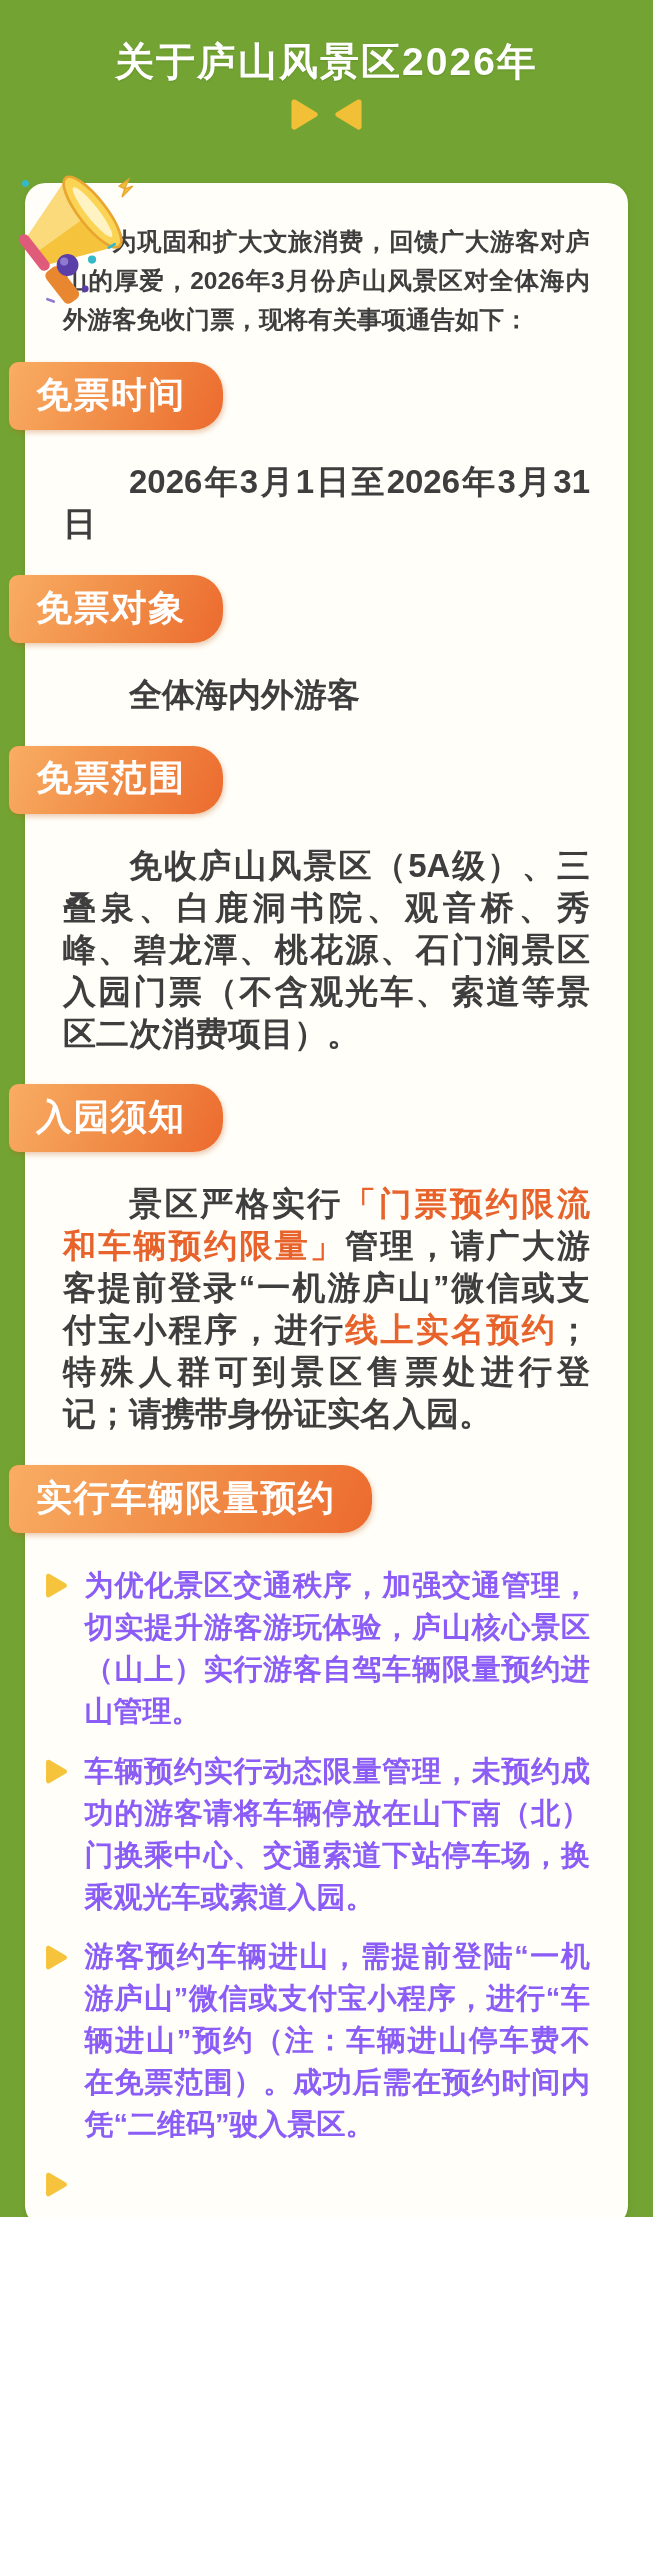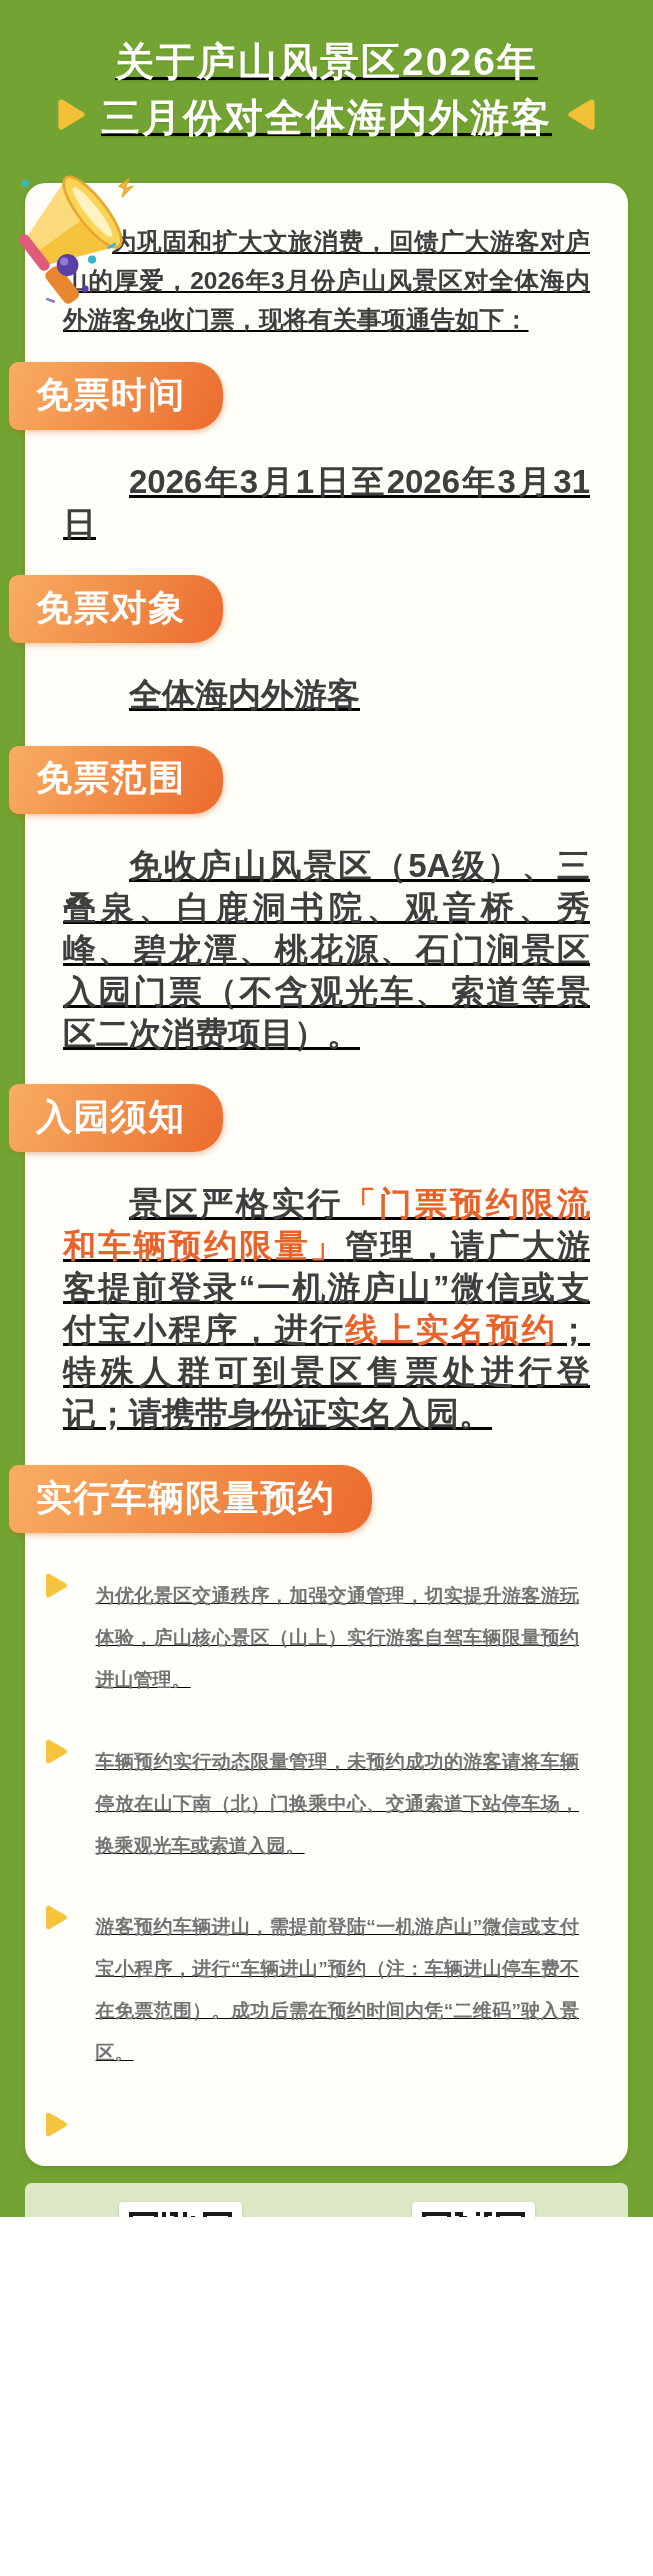--- a/index.html
+++ b/index.html
@@ -6,21 +6,20 @@
   body{
     width:653px;
     font-family:"Liberation Sans","DejaVu Sans",sans-serif;
     -webkit-font-smoothing:antialiased;
   }
   .page{
     position:relative;
     width:653px;height:2217px;
     background:var(--bg-green,#73a433);
     overflow:hidden;
-    text-decoration:underline;
   }
 
   
   .header{padding-top:34px;text-align:center;}
   .title-line{
     color:#ffffff;
     font-size:39px;
     font-weight:900;
     line-height:56px;
     letter-spacing:2px;
@@ -71,23 +70,23 @@
   }
   .accent{color:var(--accent-orange,#e8632c);font-weight:800;}
 
   .bullet-item{
     display:flex;align-items:flex-start;gap:16.3px;
     margin:0 0 17.7px -17.7px;
   }
   .bullet-item:last-child{margin-bottom:5.4px;}
   .bullet-icon{flex:0 0 auto;margin-top:8.2px;}
   .bullet-text{
-    margin:11px;
-    font-size:19px;line-height:42px;
-    color:#737373;font-weight:600;
+    margin:0;
+    font-size:29px;line-height:42px;
+    color:#8b5cf6;font-weight:600;
     text-align:justify;
   }
 
   
   .qr-panel{
     position:relative;
     margin:17.7px 25px 0;
     height:250px;
     background:#dde9c6;
     border-radius:6.8px;
@@ -124,21 +123,20 @@
   <header class="header">
     <div class="title-line">
       <span>关于庐山风景区2026年</span>
     </div>
     <div class="title-line">
       <span class="tri">
         <svg width="29" height="33" viewBox="0 0 42 48">
             <path d="M6 6 L36 24 L6 42 Z" fill="#f2c037" stroke="#f2c037" stroke-width="8" stroke-linejoin="round"></path>
           </svg>
       </span>
-      <span>三月份对全体海内外游客</span>
       <span class="tri">
         <svg width="29" height="33" viewBox="0 0 42 48">
             <path d="M36 6 L6 24 L36 42 Z" fill="#f2c037" stroke="#f2c037" stroke-width="8" stroke-linejoin="round"></path>
           </svg>
       </span>
     </div>
   </header>
 
   <main class="card">
 

